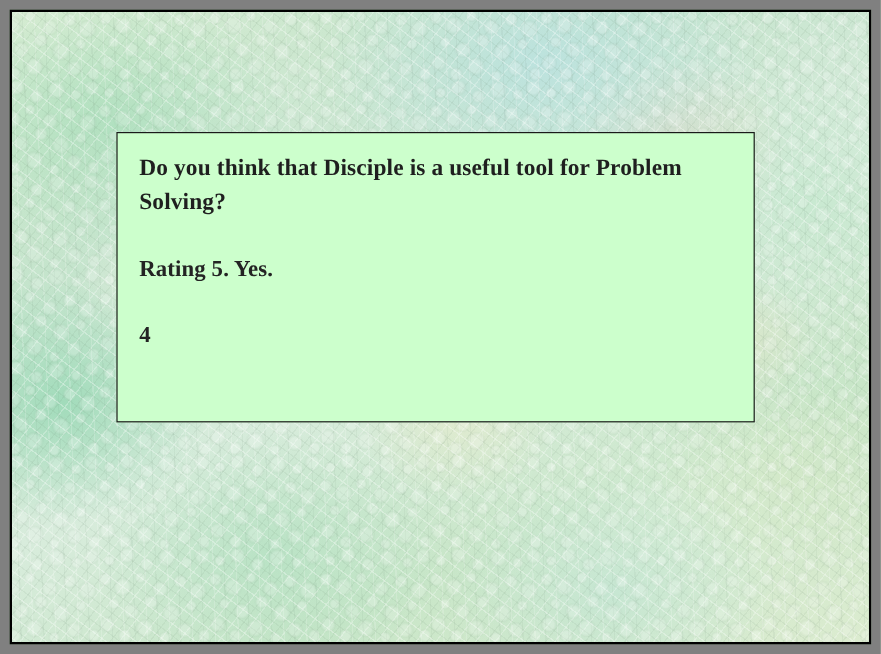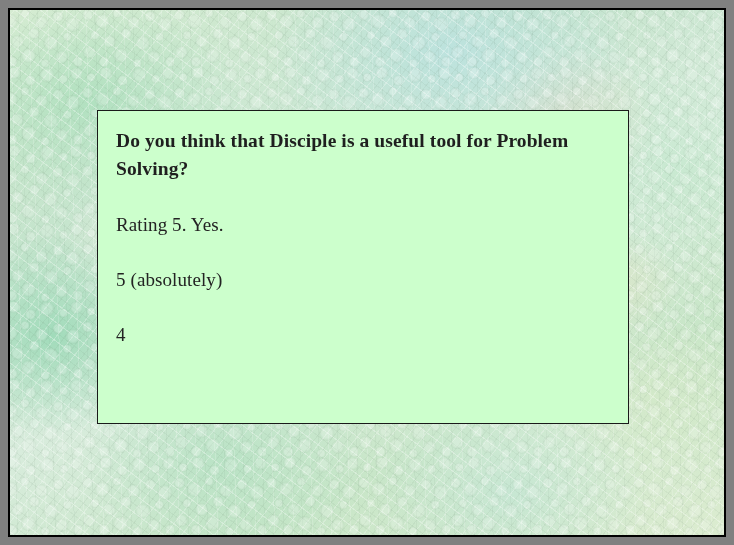--- a/index.html
+++ b/index.html
@@ -115,37 +115,37 @@
       radial-gradient(ellipse 320px 220px at 34% 30%, rgba(255,255,255,0.55) 0%, rgba(255,255,255,0) 70%),
       radial-gradient(ellipse 280px 200px at 76% 78%, rgba(255,255,255,0.40) 0%, rgba(255,255,255,0) 70%);
   }
 
   
   #content-box {
     position: absolute;
     left: 87px;
     top: 100px;
     width: 532px;
-    height: 314px;
+    height: 242px;
     background: #ccffcc;
     border: 1px solid #1a1a1a;
     padding: 16px 18px 0 18px;
   }
 
   #heading {
     font-size: 19.5px;
     font-weight: bold;
     line-height: 28px;
     color: #1f1f1f;
     letter-spacing: 0.1px;
   }
 
   .para {
     font-size: 19px;
-    font-weight: normal;
+    font-weight: bold;
     line-height: 27px;
     color: #232323;
     margin-top: 28px;
     letter-spacing: 0.1px;
   }
 </style>
 </head>
 <body>
 
 <div id="slide-frame">
@@ -155,19 +155,18 @@
     <div id="texture-crackle-b"></div>
     <div id="texture-sheen"></div>
   </div>
 
   <div id="content-box">
 
     <div id="heading">Do you think that Disciple is a useful tool for Problem Solving?</div>
 
     <div class="para">Rating 5. Yes.</div>
 
-    <div class="para">5 (absolutely)</div>
 
     <div class="para">4</div>
 
 
   </div>
 </div>
 
 </body></html>

